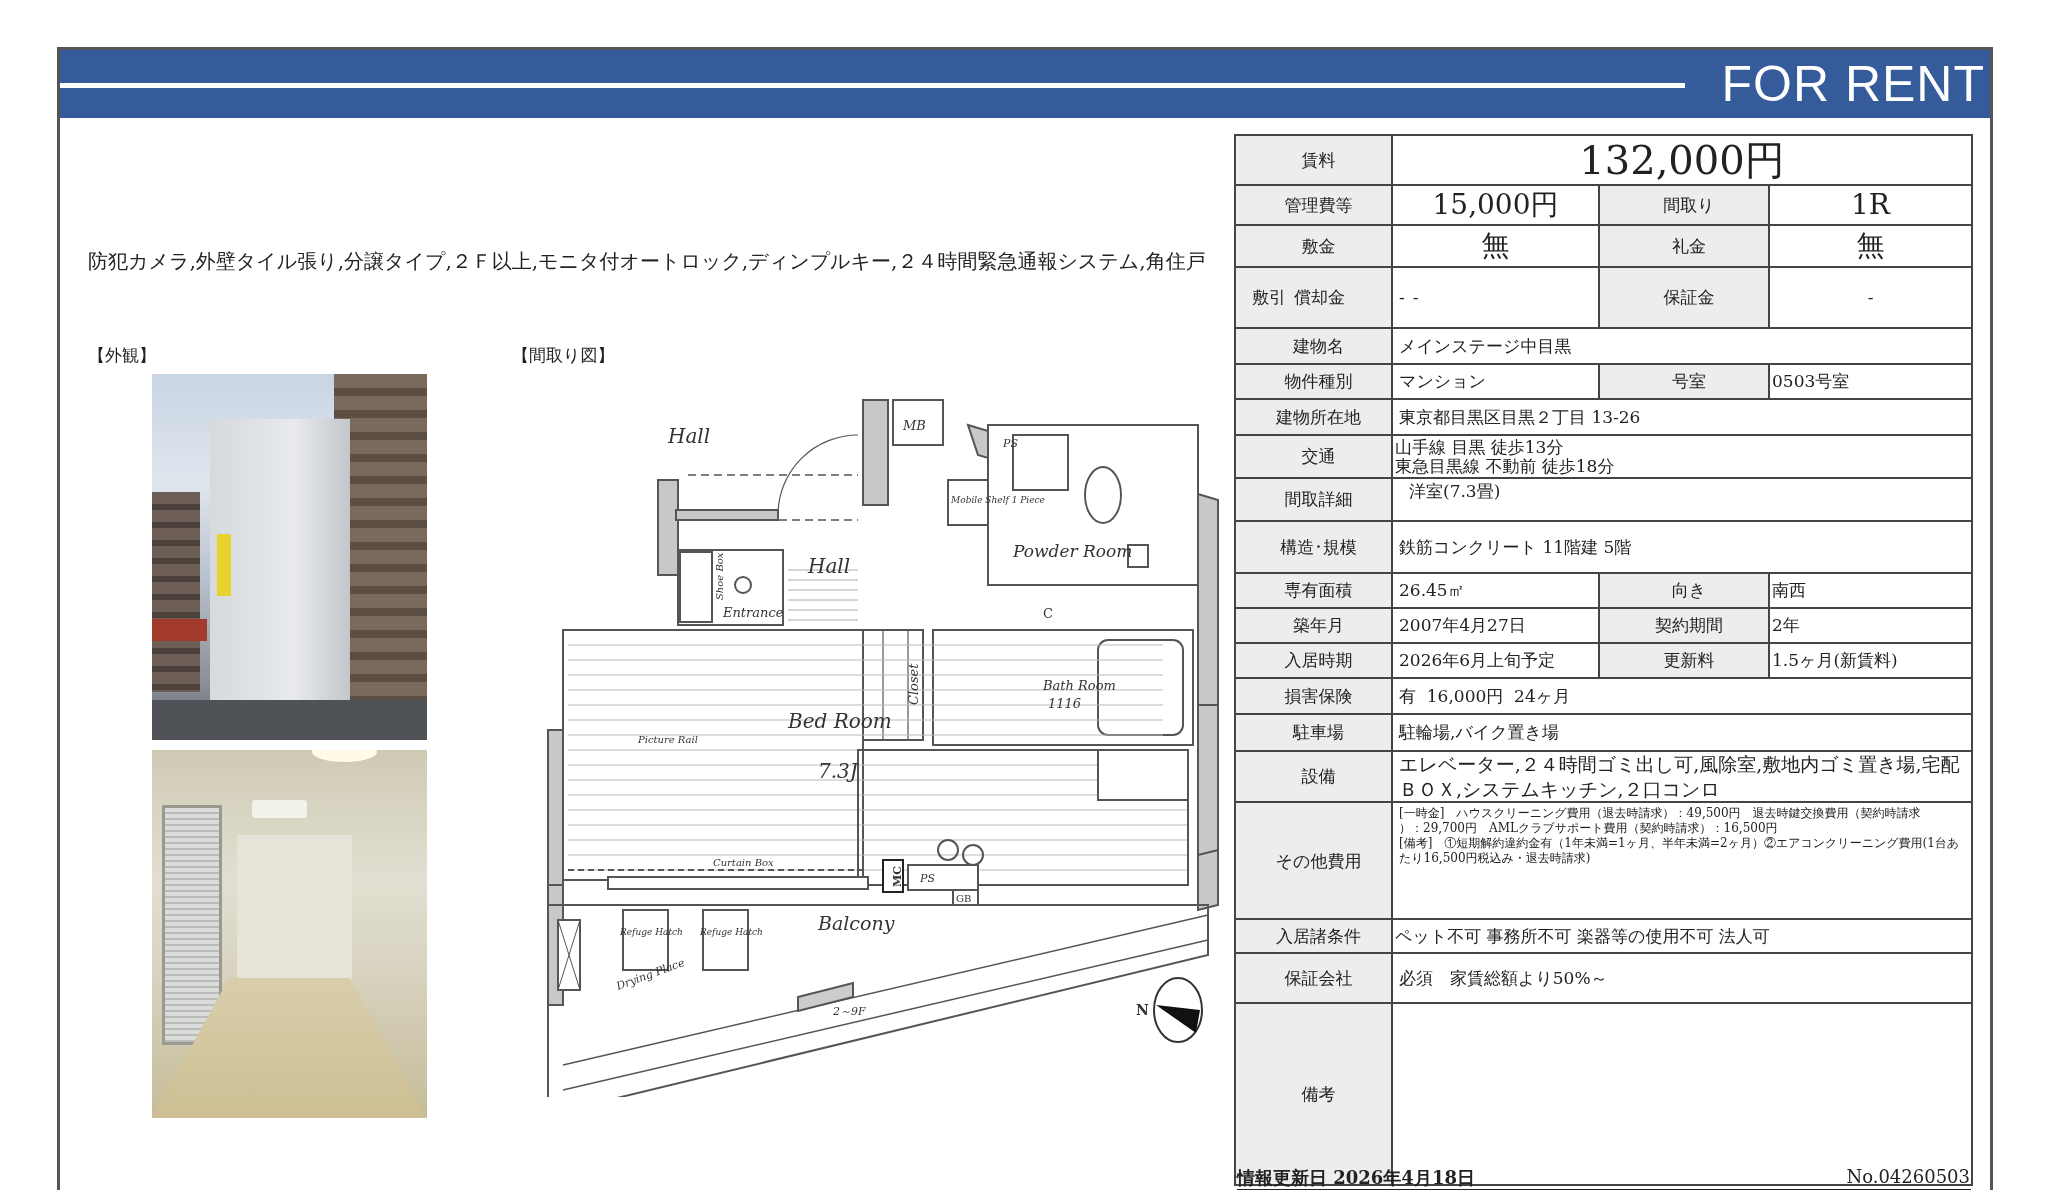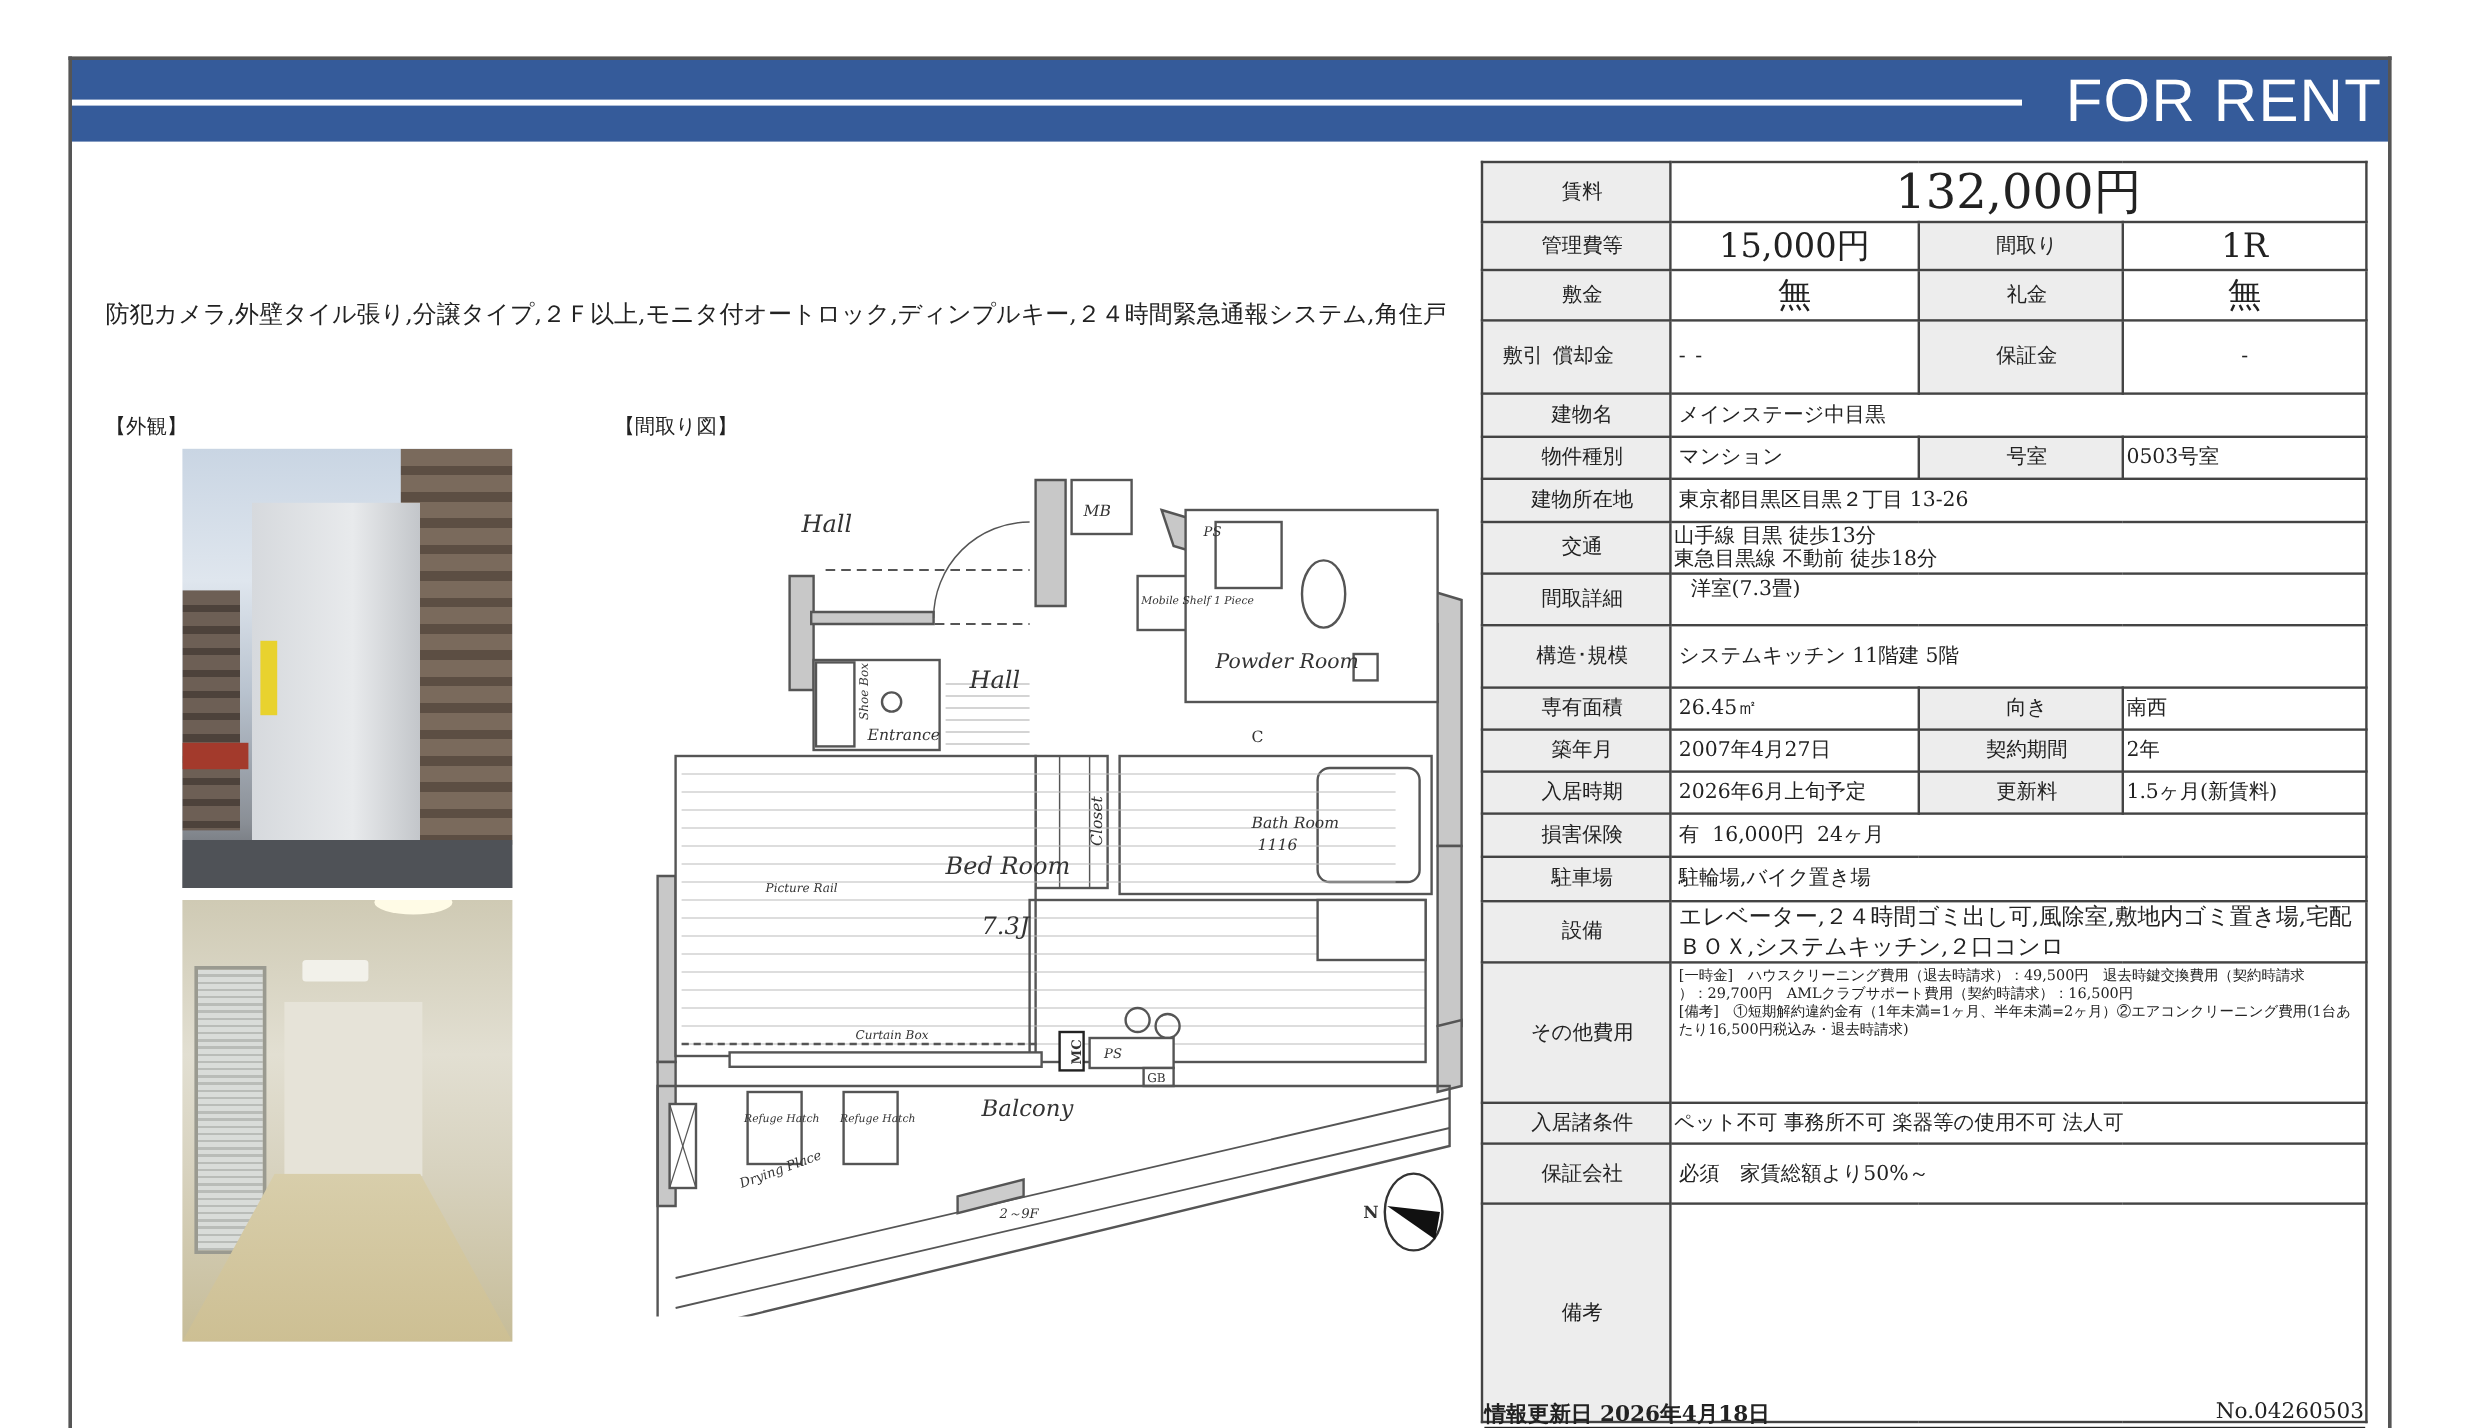--- a/index.html
+++ b/index.html
@@ -279,21 +279,21 @@
       <div>山手線 目黒 徒歩13分</div>
       <div>東急目黒線 不動前 徒歩18分</div>
     </td>
   </tr>
   <tr style="height:43px">
     <td class="lbl">間取詳細</td>
     <td class="val top" colspan="3" style="padding-left:16px">洋室(7.3畳)</td>
   </tr>
   <tr style="height:52px">
     <td class="lbl">構造･規模</td>
-    <td class="val" colspan="3">システムキッチン 11階建 5階</td>
+    <td class="val" colspan="3">鉄筋コンクリート 11階建 5階</td>
   </tr>
   <tr style="height:35px">
     <td class="lbl">専有面積</td>
     <td class="val">26.45㎡</td>
     <td class="lbl">向き</td>
     <td class="val" style="padding-left:2px">南西</td>
   </tr>
   <tr style="height:35px">
     <td class="lbl">築年月</td>
     <td class="val">2007年4月27日</td>

